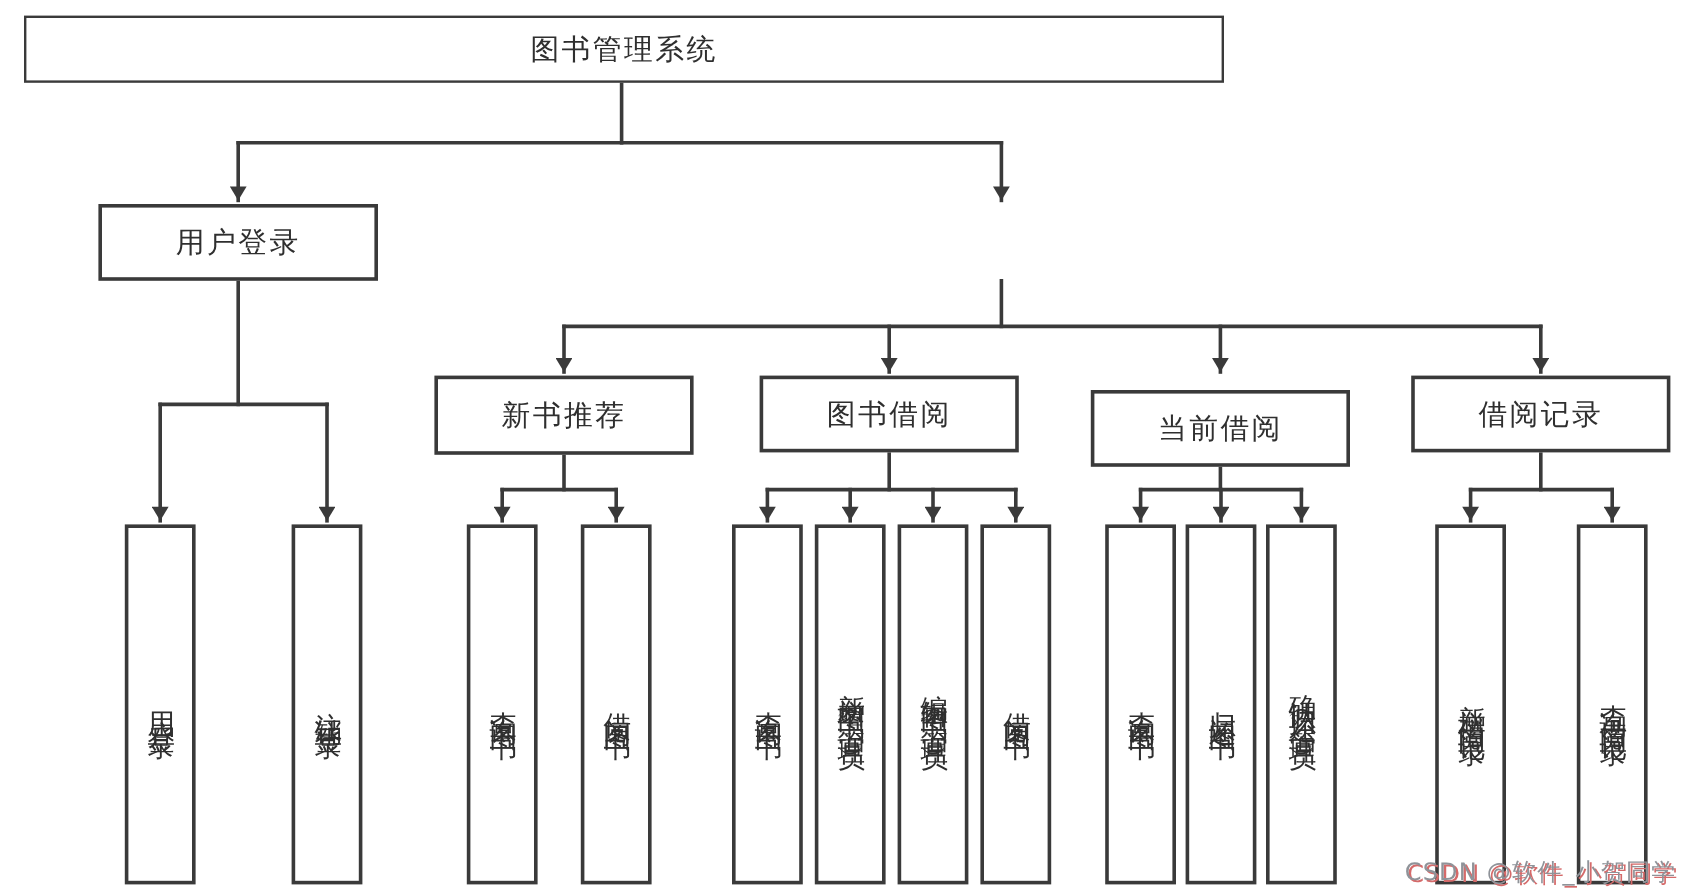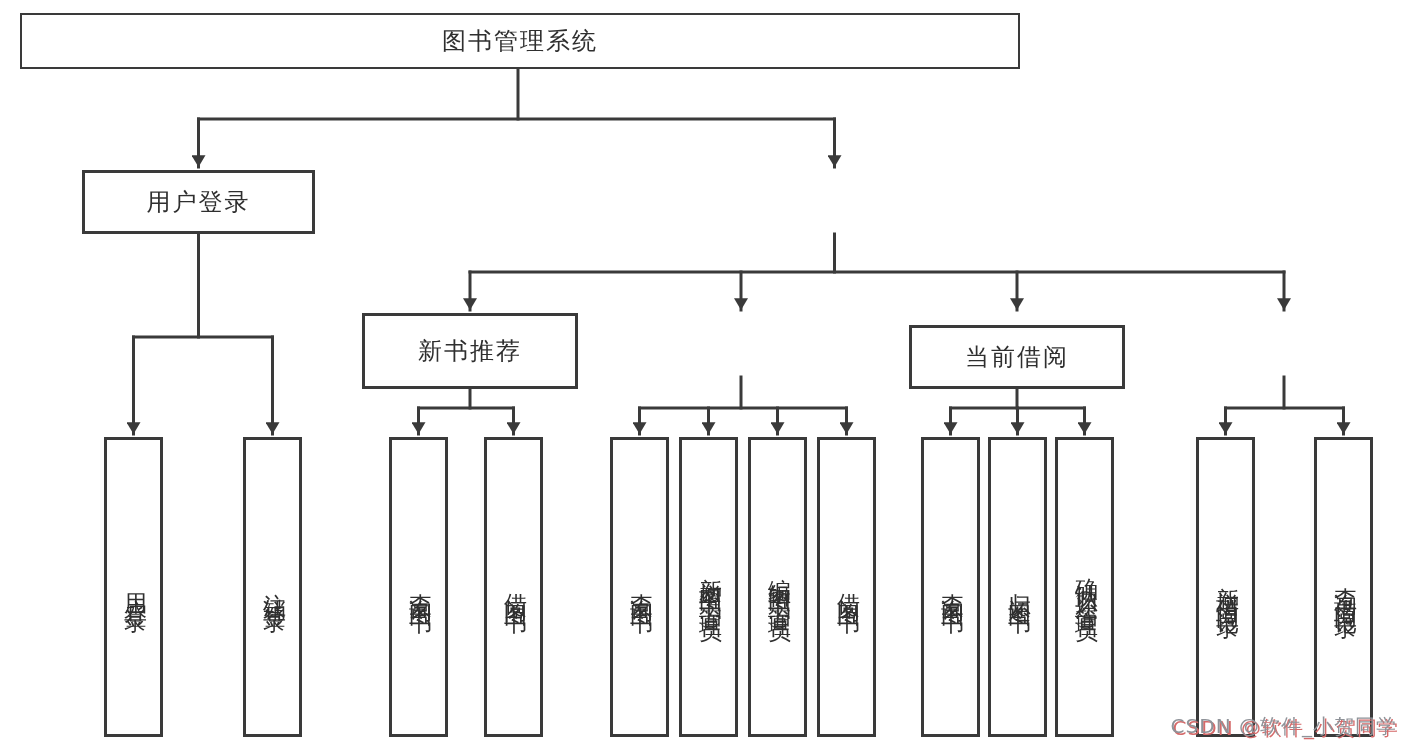--- a/index.html
+++ b/index.html
@@ -17,21 +17,20 @@
     color:var(--text);
   }
   svg.connectors{position:absolute;left:0;top:0;width:1405px;height:747px;}
   svg.connectors line{stroke:var(--line);stroke-width:3;stroke-linecap:square;fill:none;}
   svg.connectors .a{marker-end:url(#arrowhead);}
   #arrowhead path{fill:var(--line);}
   .box{
     position:absolute;background:var(--bg);border:3px solid var(--line);
     display:flex;align-items:center;justify-content:center;
     box-sizing:border-box;
-    font-family:Liberation Mono, monospace;
   }
   .box .label{
     font-size:24px;letter-spacing:2px;white-space:nowrap;color:var(--text);
   }
   .root{border-width:2px;}
   .leaf .label{
     writing-mode:vertical-rl;text-orientation:mixed;
     font-size:23px;letter-spacing:6px;white-space:normal;line-height:1;
   }
   .watermark{
@@ -110,25 +109,31 @@
   </svg>
 
   <div class="box root" style="left:20px;top:13px;width:1000px;height:56px;">
     <span class="label">图书管理系统</span>
   </div>
 
   <div class="box" style="left:82px;top:170px;width:233px;height:64px;">
     <span class="label">用户登录</span>
   </div>
 
-  <div class="box" style="left:362px;top:313px;width:216px;height:76px;">
+  <div class="box" style="left:362px;top:313px;width:216px;height:66px;">
     <span class="label">新书推荐</span>
+  </div>
+  <div class="box" style="left:633px;top:313px;width:216px;height:64px;">
+    <span class="label">图书借阅</span>
   </div>
   <div class="box" style="left:909px;top:313px;width:216px;height:64px;margin-top:12px;">
     <span class="label">当前借阅</span>
+  </div>
+  <div class="box" style="left:1176px;top:313px;width:216px;height:64px;">
+    <span class="label">借阅记录</span>
   </div>
 
   <div class="box leaf" style="left:104px;top:437px;width:59px;height:300px;">
     <span class="label">用户登录</span>
   </div>
   <div class="box leaf" style="left:243px;top:437px;width:59px;height:300px;">
     <span class="label">注销登录</span>
   </div>
 
   <div class="box leaf" style="left:389px;top:437px;width:59px;height:300px;">

